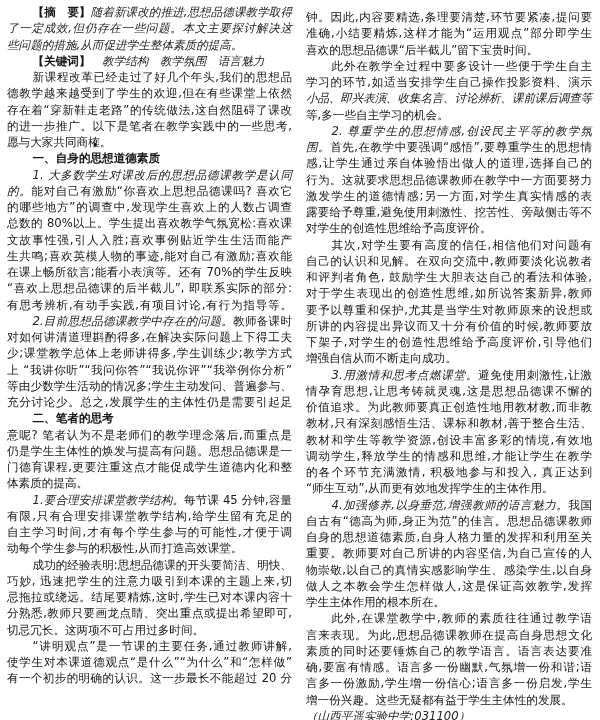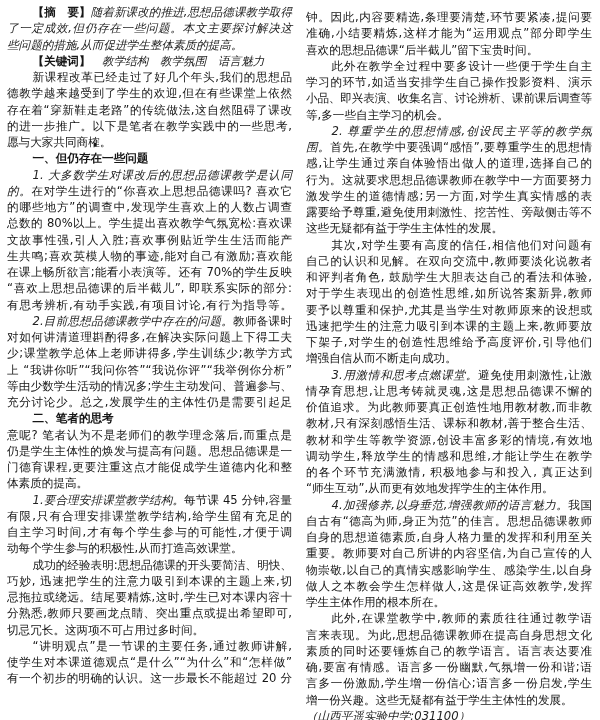--- a/index.html
+++ b/index.html
@@ -33,23 +33,23 @@
   <div class="col left">
     <div class="ln j ind"><span class="lbl">【摘　要】</span><span class="kai">随着新课改的推进,思想品德课教学取得</span></div>
     <div class="ln j"><span class="kai">了一定成效,但仍存在一些问题。本文主要探讨解决这</span></div>
     <div class="ln"><span class="kai">些问题的措施,从而促进学生整体素质的提高。</span></div>
     <div class="ln ind"><span class="lbl">【关键词】</span><span class="kai">　教学结构　教学氛围　语言魅力</span></div>
     <div class="ln j ind">新课程改革已经走过了好几个年头,我们的思想品</div>
     <div class="ln j">德教学越来越受到了学生的欢迎,但在有些课堂上依然</div>
     <div class="ln j">存在着“穿新鞋走老路”的传统做法,这自然阻碍了课改</div>
     <div class="ln j">的进一步推广。以下是笔者在教学实践中的一些思考,</div>
     <div class="ln">愿与大家共同商榷。</div>
-    <div class="ln ind hd">一、但仍存在一些问题</div>
+    <div class="ln ind hd">一、自身的思想道德素质</div>
     <div class="ln j ind"><span class="kai">1. 大多数学生对课改后的思想品德课教学是认同</span></div>
-    <div class="ln j"><span class="kai">的。</span><span>在对学生进行的“你喜欢上思想品德课吗? 喜欢它</span></div>
+    <div class="ln j"><span class="kai">的。</span><span>能对自己有激励“你喜欢上思想品德课吗? 喜欢它</span></div>
     <div class="ln j">的哪些地方”的调查中,发现学生喜欢上的人数占调查</div>
     <div class="ln j">总数的 80%以上。学生提出喜欢教学气氛宽松:喜欢课</div>
     <div class="ln j">文故事性强,引人入胜;喜欢事例贴近学生生活而能产</div>
     <div class="ln j">生共鸣;喜欢英模人物的事迹,能对自己有激励;喜欢能</div>
     <div class="ln j">在课上畅所欲言;能看小表演等。还有 70%的学生反映</div>
     <div class="ln j">“喜欢上思想品德课的后半截儿”, 即联系实际的部分:</div>
     <div class="ln j">有思考辨析,有动手实践,有项目讨论,有行为指导等。</div>
     <div class="ln j ind"><span class="kai">2.目前思想品德课教学中存在的问题。</span><span>教师备课时</span></div>
     <div class="ln j">对如何讲清道理斟酌得多,在解决实际问题上下得工夫</div>
     <div class="ln j">少;课堂教学总体上老师讲得多,学生训练少;教学方式</div>
@@ -74,35 +74,35 @@
     <div class="ln j">使学生对本课道德观点“是什么”“为什么”和“怎样做”</div>
     <div class="ln j">有一个初步的明确的认识。这一步最长不能超过 20 分</div>
   </div>
 
   <div class="col right">
     <div class="ln j">钟。因此,内容要精选,条理要清楚,环节要紧凑,提问要</div>
     <div class="ln j">准确,小结要精炼,这样才能为“运用观点”部分即学生</div>
     <div class="ln">喜欢的思想品德课“后半截儿”留下宝贵时间。</div>
     <div class="ln j ind">此外在教学全过程中要多设计一些便于学生自主</div>
     <div class="ln j">学习的环节,如适当安排学生自己操作投影资料、演示</div>
-    <div class="ln j" style="letter-spacing: -0.2px;">小品、即兴表演、收集名言、讨论辨析、课前课后调查等</div>
+    <div class="ln j" style="letter-spacing: -0.2px; font-style: italic;">小品、即兴表演、收集名言、讨论辨析、课前课后调查等</div>
     <div class="ln">等,多一些自主学习的机会。</div>
     <div class="ln j ind"><span class="kai">2. 尊重学生的思想情感,创设民主平等的教学氛</span></div>
     <div class="ln j"><span class="kai">围。</span><span>首先,在教学中要强调“感悟”,要尊重学生的思想情</span></div>
     <div class="ln j">感,让学生通过亲自体验悟出做人的道理,选择自己的</div>
     <div class="ln j">行为。这就要求思想品德课教师在教学中一方面要努力</div>
     <div class="ln j">激发学生的道德情感;另一方面,对学生真实情感的表</div>
     <div class="ln j">露要给予尊重,避免使用刺激性、挖苦性、旁敲侧击等不</div>
-    <div class="ln">这些无疑都有益于学生主体性的发展。</div>
+    <div class="ln">对学生的创造性思维给予高度评价。</div>
     <div class="ln j ind">其次,对学生要有高度的信任,相信他们对问题有</div>
     <div class="ln j">自己的认识和见解。在双向交流中,教师要淡化说教者</div>
     <div class="ln j">和评判者角色, 鼓励学生大胆表达自己的看法和体验,</div>
     <div class="ln j">对于学生表现出的创造性思维,如所说答案新异,教师</div>
     <div class="ln j">要予以尊重和保护,尤其是当学生对教师原来的设想或</div>
-    <div class="ln j">迅速把学生的注意力吸引到本课的主题上来,教师要放</div>
+    <div class="ln j">所讲的内容提出异议而又十分有价值的时候,教师要放</div>
     <div class="ln j">下架子,对学生的创造性思维给予高度评价,引导他们</div>
     <div class="ln">增强自信从而不断走向成功。</div>
     <div class="ln j ind"><span class="kai">3.用激情和思考点燃课堂。</span><span>避免使用刺激性,让激</span></div>
     <div class="ln j">情孕育思想,让思考铸就灵魂,这是思想品德课不懈的</div>
     <div class="ln j">价值追求。为此教师要真正创造性地用教材教,而非教</div>
     <div class="ln j">教材,只有深刻感悟生活、课标和教材,善于整合生活、</div>
     <div class="ln j">教材和学生等教学资源,创设丰富多彩的情境,有效地</div>
     <div class="ln j">调动学生,释放学生的情感和思维,才能让学生在教学</div>
     <div class="ln j">的各个环节充满激情, 积极地参与和投入, 真正达到</div>
     <div class="ln">“师生互动”,从而更有效地发挥学生的主体作用。</div>

